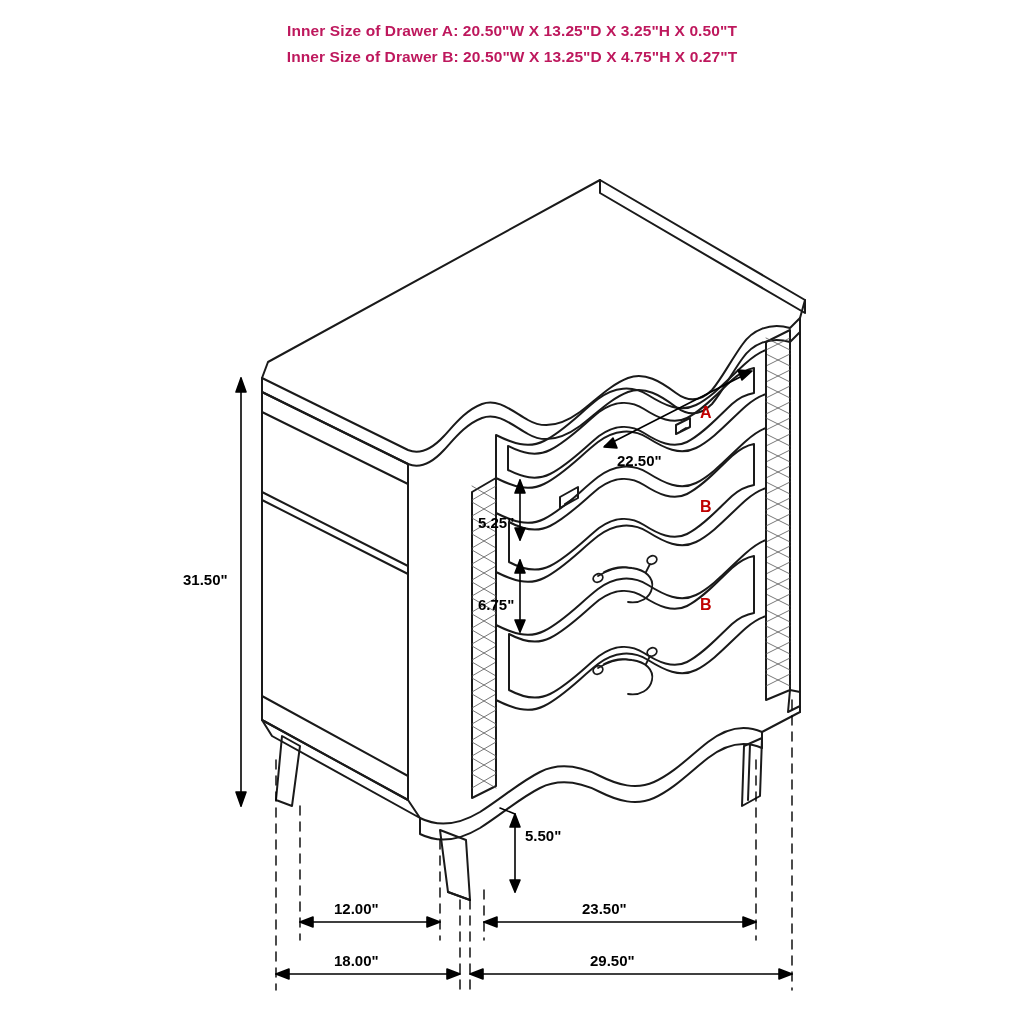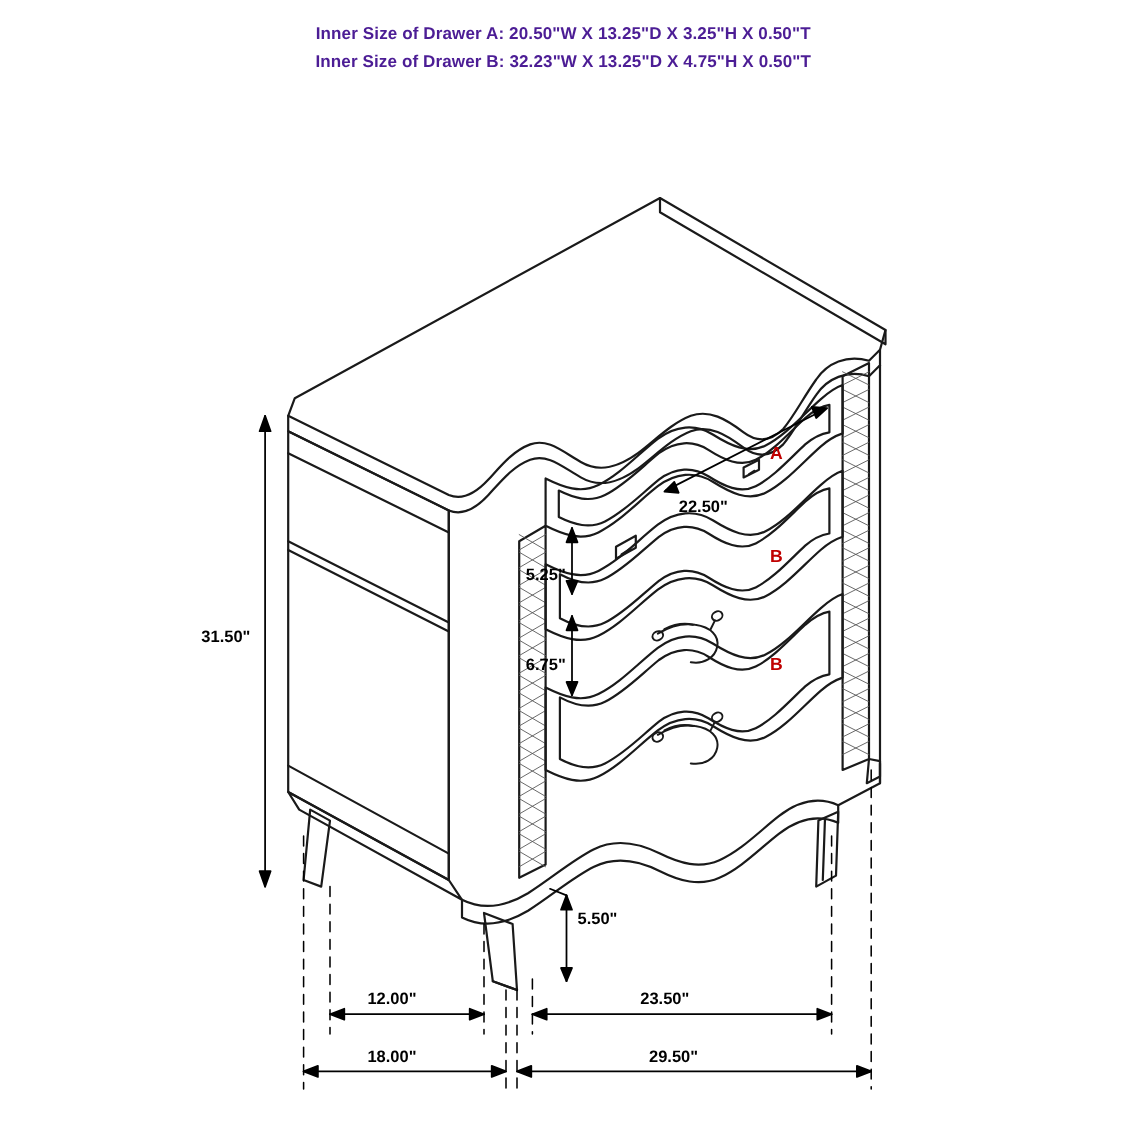--- a/index.html
+++ b/index.html
@@ -22,21 +22,21 @@
     height: 1024px;
   }
   .hdr {
     position: absolute;
     left: 0;
     width: 1024px;
     text-align: center;
     font-weight: bold;
     font-size: 15.5px;
     letter-spacing: 0.1px;
-    color: #4c1d95;
+    color: #be185d;
   }
   #hdr1 { top: 22px; }
   #hdr2 { top: 48px; }
 
   .dimlabel {
     position: absolute;
     font-weight: bold;
     font-size: 15px;
     color: #000;
     white-space: nowrap;
@@ -48,21 +48,21 @@
     color: #c00000;
   }
   svg { position: absolute; left: 0; top: 0; }
 </style>
 </head>
 <body>
 
 <div id="stage">
 
   <div class="hdr" id="hdr1">Inner Size of Drawer  A: 20.50"W X 13.25"D X 3.25"H X 0.50"T</div>
-  <div class="hdr" id="hdr2">Inner Size of Drawer B: 32.23"W X 13.25"D X 4.75"H X 0.50"T</div>
+  <div class="hdr" id="hdr2">Inner Size of Drawer B: 20.50"W X 13.25"D X 4.75"H X 0.27"T</div>
 
   <svg width="1024" height="1024" viewBox="0 0 1024 1024">
     <g fill="none" stroke="#1a1a1a" stroke-width="2" stroke-linejoin="round" stroke-linecap="round">
 
       <path d="M 600 180 L 805 300 L 800 318 L 790 328
                C 770 322 752 330 742 345
                C 730 362 722 378 712 390
                C 700 402 688 402 676 393
                C 660 381 645 372 628 378
                C 610 385 596 400 580 412

